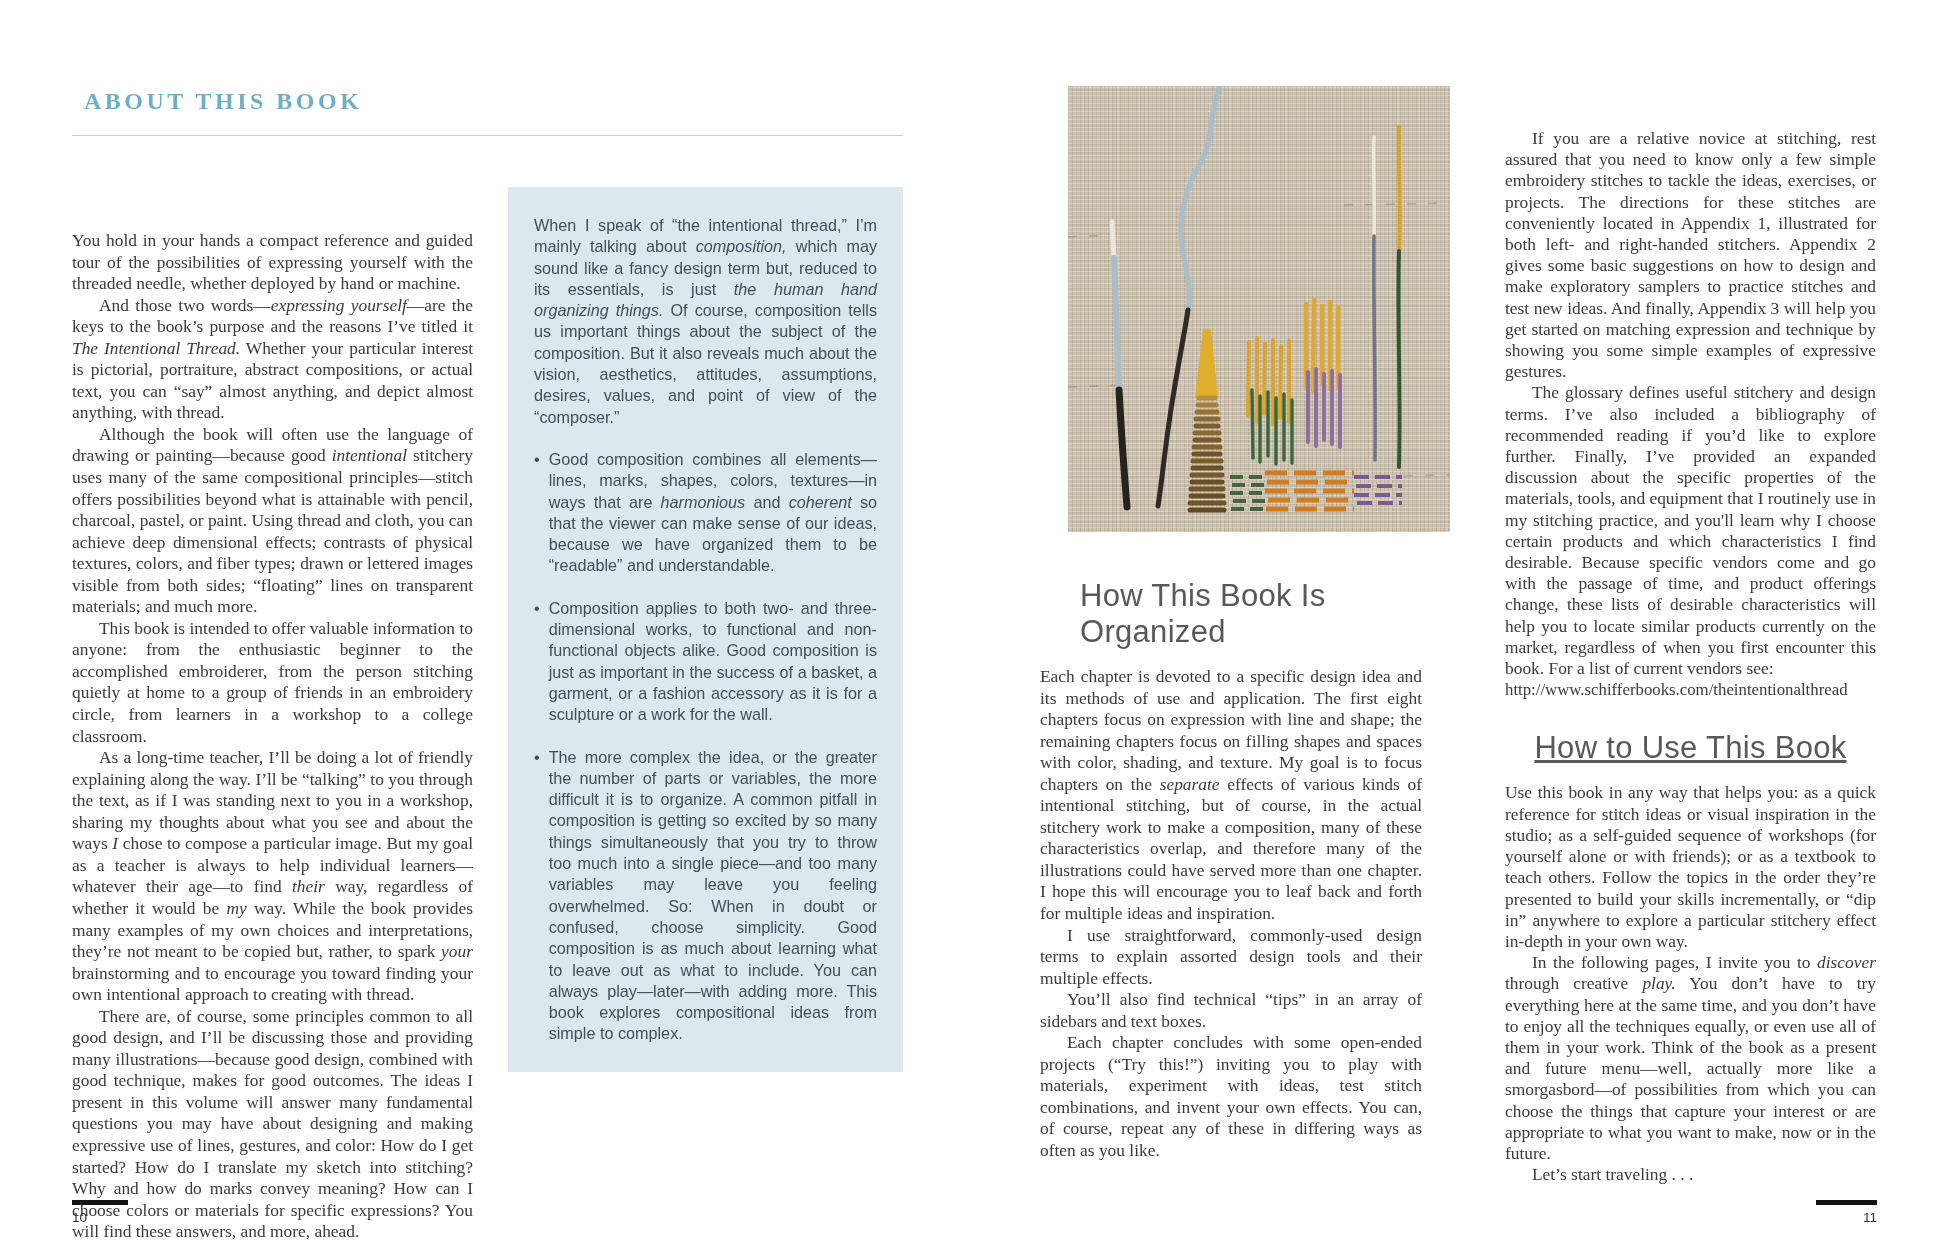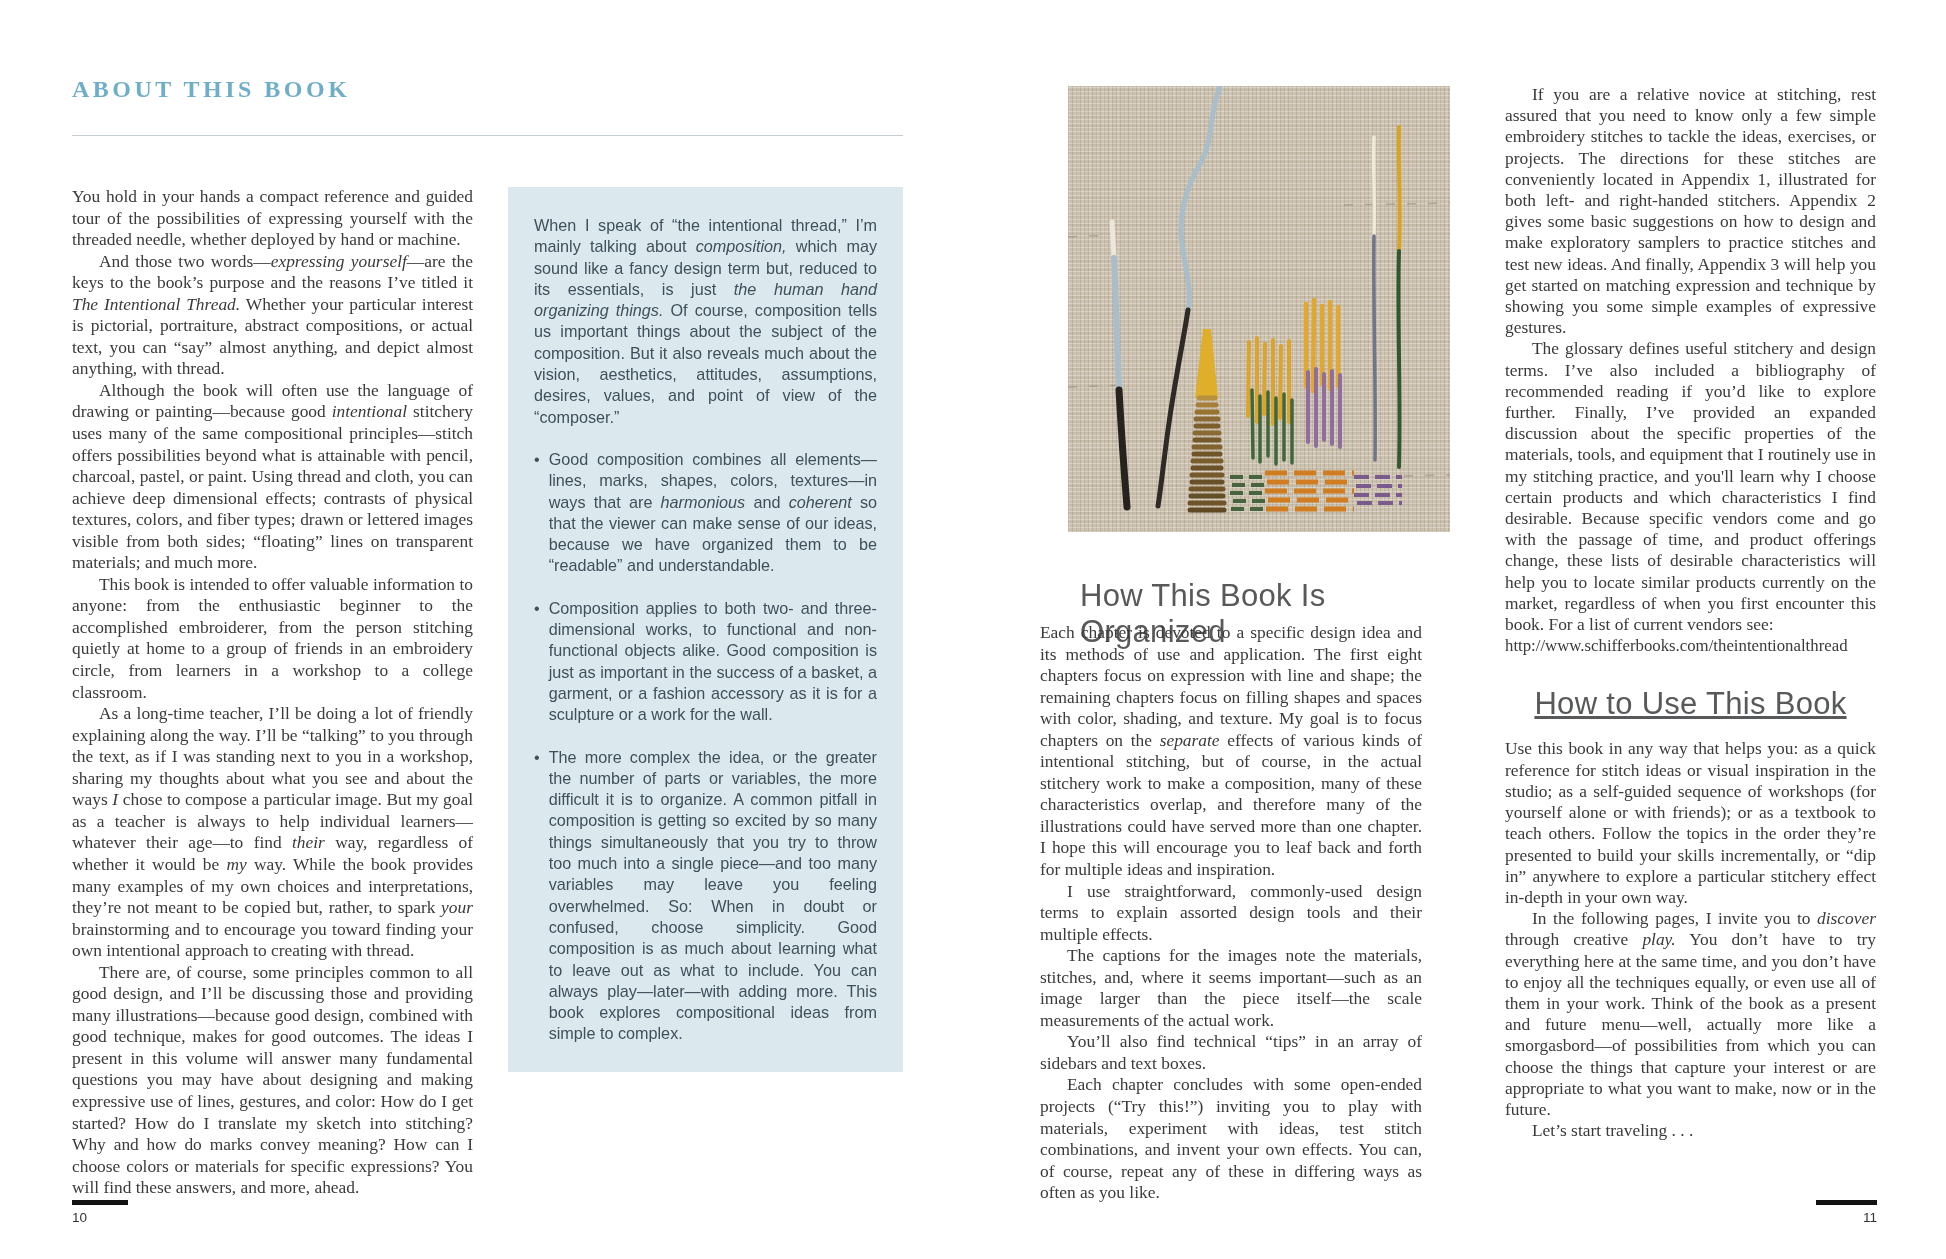--- a/index.html
+++ b/index.html
@@ -1,31 +1,31 @@
 <!DOCTYPE html>
 <html><head>
 <meta charset="utf-8">
 <style>
   html,body{margin:0;padding:0;background:#ffffff;}
   .spread{position:relative;width:1946px;height:1259px;background:#ffffff;overflow:hidden;}
 
   
   .page-title{
-    position:absolute;left:72px;top:74px;margin:0;
+    position:absolute;left:72px;top:74px;margin:12px;
     font:700 24px/30px "Liberation Serif",serif;
     color:#6faec8;letter-spacing:3.5px;
   }
   .title-rule{position:absolute;left:72px;top:135px;width:831px;height:0;
     border:none;border-top:1px solid #c3cdd2;margin:0;}
 
   .serif-col{
     position:absolute;
     font:400 17.4px/21.55px "Liberation Serif",serif;
     color:#3a3a3a;text-align:justify;
-    -webkit-hyphens:auto;hyphens:auto;
+    -webkit-hyphens:auto;hyphens:auto;margin-top:44px;
   }
   .serif-col p{margin:0;}
   .serif-col p.indent{text-indent:27px;}
   .left-body{left:72px;top:186px;width:401px;}
 
   .sidebar-box{
     position:absolute;left:508px;top:187px;width:395px;height:885px;
     background:#dbe8ee;box-sizing:border-box;padding:28px 26px 0;
   }
   .sb-title{
@@ -222,21 +222,20 @@
         <path d="M331,165 C329,230 333,310 331,381" stroke="#32572f" stroke-width="4"></path>
       </g>
     </svg>
   </div>
 
   <h2 class="section-heading mid-heading">How This Book Is Organized</h2>
 
   <div class="serif-col mid-body">
     <p>Each chapter is devoted to a specific design idea and its methods of use and application. The first eight chapters focus on expression with line and shape; the remaining chapters focus on filling shapes and spaces with color, shading, and texture. My goal is to focus chapters on the <em>separate</em> effects of various kinds of intentional stitching, but of course, in the actual stitchery work to make a composition, many of these characteristics overlap, and therefore many of the illustrations could have served more than one chapter. I hope this will encourage you to leaf back and forth for multiple ideas and inspiration.</p>
     <p class="indent">I use straightforward, commonly-used design terms to explain assorted design tools and their multiple effects.</p>
-    <p class="indent">The captions for the images note the materials, stitches, and, where it seems important—such as an image larger than the piece itself—the scale measurements of the actual work.</p>
     <p class="indent">You’ll also find technical “tips” in an array of sidebars and text boxes.</p>
     <p class="indent">Each chapter concludes with some open-ended projects (“Try this!”) inviting you to play with materials, experiment with ideas, test stitch combinations, and invent your own effects. You can, of course, repeat any of these in differing ways as often as you like.</p>
   </div>
 
   <div class="serif-col right-body">
     <p class="indent">If you are a relative novice at stitching, rest assured that you need to know only a few simple embroidery stitches to tackle the ideas, exercises, or projects. The directions for these stitches are conveniently located in Appendix 1, illustrated for both left- and right-handed stitchers. Appendix 2 gives some basic suggestions on how to design and make exploratory samplers to practice stitches and test new ideas. And finally, Appendix 3 will help you get started on matching expression and technique by showing you some simple examples of expressive gestures.</p>
     <p class="indent">The glossary defines useful stitchery and design terms. I’ve also included a bibliography of recommended reading if you’d like to explore further. Finally, I’ve provided an expanded discussion about the specific properties of the materials, tools, and equipment that I routinely use in my stitching practice, and you'll learn why I choose certain products and which characteristics I find desirable. Because specific vendors come and go with the passage of time, and product offerings change, these lists of desirable characteristics will help you to locate similar products currently on the market, regardless of when you first encounter this book. For a list of current vendors see:</p>
     <p class="vendor-url">http://www.schifferbooks.com/theintentionalthread</p>
     <h2 class="inline-heading">How to Use This Book</h2>
     <p>Use this book in any way that helps you: as a quick reference for stitch ideas or visual inspiration in the studio; as a self-guided sequence of workshops (for yourself alone or with friends); or as a textbook to teach others. Follow the topics in the order they’re presented to build your skills incrementally, or “dip in” anywhere to explore a particular stitchery effect in-depth in your own way.</p>

